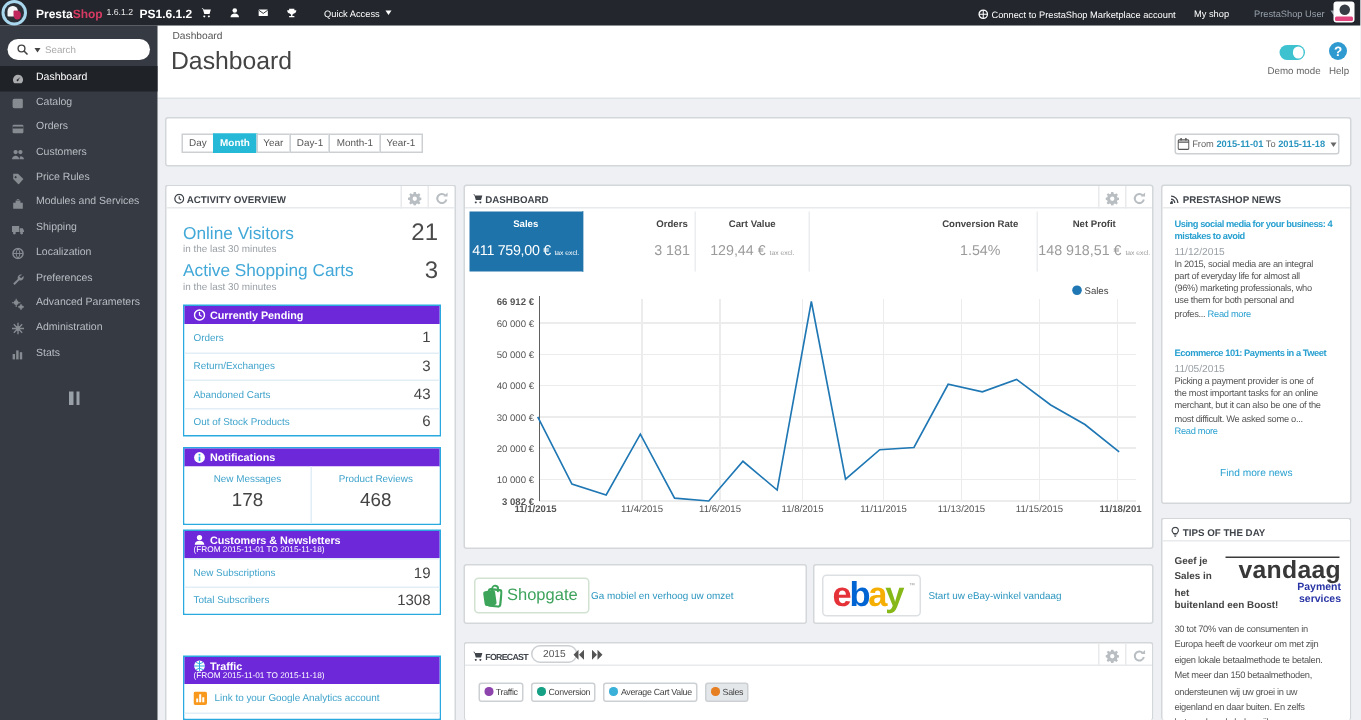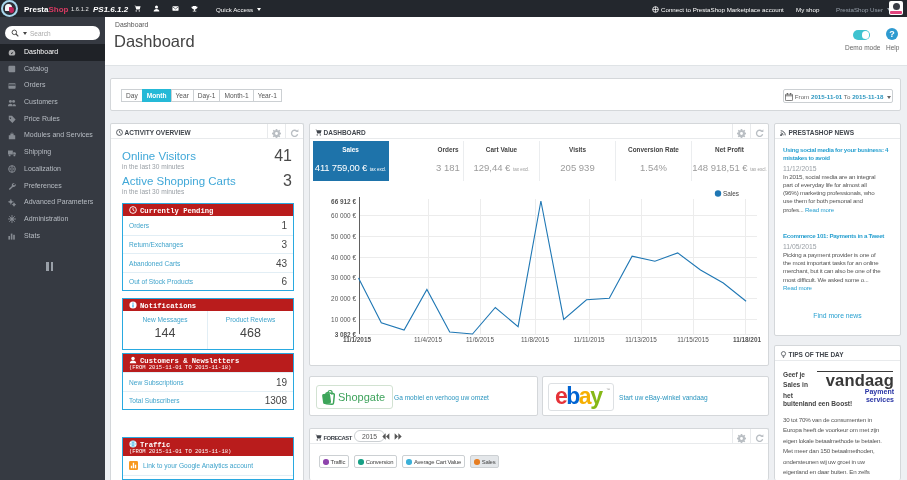--- a/index.html
+++ b/index.html
@@ -6,21 +6,21 @@
 html,body { width:907px; height:480px; overflow:hidden; font-family:"Liberation Sans", sans-serif; background:#eef0f3; position:relative; }
 
 #topbar { position:absolute; left:0; top:0; width:907px; height:17px; background:#23272d; color:#fff; z-index:20; }
 #topbar .logo { position:absolute; left:1px; top:0px; width:17px; height:17px; border-radius:50%; background:#a9d8ee; }
 #topbar .logo:after { content:""; position:absolute; left:2px; top:2px; width:13px; height:13px; border-radius:50%; background:#2b2f36; }
 #topbar .logo .bird { position:absolute; left:4px; top:3.5px; width:7px; height:7.5px; border-radius:50% 50% 50% 10%; background:#f4f6f8; z-index:2; }
 #topbar .logo .wing { position:absolute; left:7.5px; top:6.5px; width:5px; height:6px; border-radius:10% 50% 50% 50%; background:#c0265c; z-index:3; }
 .pstitle { position:absolute; left:24px; top:4.5px; font-size:8px; font-weight:bold; }
 .pstitle .shop { color:#d63a62; }
 .pstitle .ver { position:absolute; left:47px; top:1.5px; font-weight:normal; font-size:5.8px; color:#e8e8e8; }
-.ps2 { position:absolute; left:93px; top:4.5px; font-size:8px; font-weight:bold; color:#fff;font-style:italic; }
+.ps2 { position:absolute; left:93px; top:4.5px; font-size:8px; font-weight:bold; color:#fff; }
 .topico { position:absolute; top:5px; width:7px; height:7px; }
 .qa { position:absolute; left:216px; top:5.5px; font-size:6.2px; color:#fff; }
 #connect { position:absolute; left:652px; top:5.5px; font-size:6.2px; color:#fff; }
 #myshop { position:absolute; left:796px; top:5.5px; font-size:6.2px; color:#fff; }
 #psuser { position:absolute; left:836px; top:5.5px; font-size:6.2px; color:#98a1ab; }
 #avatar { position:absolute; left:889px; top:1px; width:14px; height:14px; border-radius:2px; background:#fdfdfd; overflow:hidden; }
 #avatar:before { content:""; position:absolute; left:3.5px; top:1.5px; width:7px; height:7px; border-radius:50%; background:#383c44; } #avatar:after { content:""; position:absolute; left:1px; bottom:1px; width:12px; height:3.5px; background:#e2447e; border-radius:1px; }
 .caret { display:inline-block; width:0; height:0; border-left:2.5px solid transparent; border-right:2.5px solid transparent; border-top:3px solid currentColor; vertical-align:middle; margin-left:2px; }
 
 #sidebar { position:absolute; left:0; top:17px; width:105px; height:463px; background:#363a42; z-index:10; }
@@ -55,21 +55,21 @@
 .btn.active { background:#25b9d7; border-color:#25b9d7; color:#fff; font-weight:bold; }
 #btngroup { position:absolute; left:10px; top:10px; }
 #datebtn { position:absolute; left:672px; top:10px; width:110px; height:14px; border:1px solid #ccd0d3; border-radius:2px; background:#fff; font-size:6.2px; color:#666; line-height:14px; text-align:center; white-space:nowrap; overflow:hidden; }
 #datebtn b { color:#2a95bf; }
 
 #activity { left:110px; top:123px; width:194px; height:367px; border-bottom:none; }
 .biglink { position:absolute; left:11px; font-size:11.5px; color:#41a8d8; }
 .bignum { position:absolute; right:11px; font-size:16px; color:#4a4a4a; }
 .sub { position:absolute; left:11px; font-size:6.6px; color:#9aa0a6; }
 .bluebox { position:absolute; left:11px; width:172px; border:1px solid #29a9e0; }
-.bluebar { background:#b91c1c; color:#fff; font-size:7.2px; font-weight:bold; padding:1.5px 0 1.5px 6px; line-height:8.5px; position:relative;font-family:Liberation Mono, monospace; }
+.bluebar { background:#6d28d9; color:#fff; font-size:7.2px; font-weight:bold; padding:1.5px 0 1.5px 6px; line-height:8.5px; position:relative; }
 .bluebar svg { vertical-align:-1.5px; margin-right:3px; }
 .bluebar .s { display:block; font-size:5.5px; font-weight:normal; line-height:5.8px; padding-top:0.5px; }
 .brow { position:relative; height:18.5px; border-top:1px solid #e2eef5; background:#fff; }
 .brow .l { position:absolute; left:6px; top:5.5px; font-size:6.6px; color:#3fa3cb; }
 .brow .v { position:absolute; right:6px; top:3.5px; font-size:10px; color:#444; }
 .notif2 { position:relative; height:38px; background:#fff; }
 .notif2 .half { position:absolute; top:0; width:50%; height:100%; text-align:center; }
 .notif2 .hl { display:block; font-size:6.6px; color:#3fa3cb; margin-top:5px; }
 .notif2 .hv { display:block; font-size:12.5px; color:#444; margin-top:3px; }
 
@@ -223,21 +223,21 @@
           <path d="M5 2.5V5l1.8 1.2" stroke="#40454c" stroke-width="1.1" fill="none"></path>
         </svg>ACTIVITY OVERVIEW</span>
     <span class="icons"><span class="sep"></span><svg class="hico" viewBox="0 0 10 10">
           <path fill="#b9bec3" d="M4.2 0h1.6l.3 1.3.9.4L8.1.9l1.1 1.1-.8 1.1.4.9 1.3.3v1.6l-1.3.3-.4.9.8 1.1-1.1 1.1-1.1-.8-.9.4-.3 1.3H4.2l-.3-1.3-.9-.4-1.1.8-1.1-1.1.8-1.1-.4-.9L0 5.8V4.2l1.3-.3.4-.9L.9 1.9 2 .9l1.1.8.9-.4zM5 3.4A1.6 1.6 0 1 0 5 6.6 1.6 1.6 0 1 0 5 3.4z"></path>
         </svg><span class="sep"></span><svg class="hico" viewBox="0 0 10 10">
           <path d="M8.4 5.6a3.4 3.4 0 1 1-.9-3.2" fill="none" stroke="#b9bec3" stroke-width="1.5"></path>
           <path d="M9.3 0.4v3H6.2z" fill="#b9bec3"></path>
         </svg></span>
   </div>
   <div class="biglink" style="top:26px">Online Visitors</div>
-  <div class="bignum" style="top:23px">41</div>
+  <div class="bignum" style="top:23px">21</div>
   <div class="sub" style="top:39px">in the last 30 minutes</div>
   <div class="biglink" style="top:51px">Active Shopping Carts</div>
   <div class="bignum" style="top:48px">3</div>
   <div class="sub" style="top:64px">in the last 30 minutes</div>
 
   <div class="bluebox" style="top:79px">
     <div class="bluebar"><svg width="8" height="8" viewBox="0 0 10 10">
           <circle cx="5" cy="5" r="4.2" fill="none" stroke="#fff" stroke-width="1.2"></circle>
           <path d="M5 2.5V5l1.8 1.2" stroke="#fff" stroke-width="1.1" fill="none"></path>
         </svg>Currently Pending</div>
@@ -261,21 +261,21 @@
 
   <div class="bluebox" style="top:174px">
     <div class="bluebar"><svg width="8" height="8" viewBox="0 0 10 10">
           <circle cx="5" cy="5" r="4.5" fill="#fff"></circle>
           <rect x="4.3" y="2" width="1.4" height="1.4" fill="#29a9e0"></rect>
           <rect x="4.3" y="4.2" width="1.4" height="3.8" fill="#29a9e0"></rect>
         </svg>Notifications</div>
     <div class="notif2">
       <div class="half" style="left:0;border-right:1px solid #e2eef5;">
           <span class="hl">New Messages</span>
-          <span class="hv">144</span>
+          <span class="hv">178</span>
         </div>
       <div class="half" style="right:0">
           <span class="hl">Product Reviews</span>
           <span class="hv">468</span>
         </div>
     </div>
   </div>
 
   <div class="bluebox" style="top:229px">
     <div class="bluebar"><svg width="8" height="8" viewBox="0 0 10 10">
@@ -325,24 +325,20 @@
         <span class="kt">Sales</span>
         <span class="kv" style="font-size:9.5px;letter-spacing:-0.2px;">411 759,00 € <span class="tax" style="letter-spacing:0;">tax excl.</span></span>
       </div>
     <div class="kpi" style="left:76px;width:75px;padding-left:44px;">
         <span class="kt">Orders</span>
         <span class="kv">3 181</span>
       </div>
     <div class="kpi" style="left:151px;width:76px;">
         <span class="kt">Cart Value</span>
         <span class="kv">129,44 € <span class="tax">tax excl.</span></span>
-      </div>
-    <div class="kpi" style="left:227px;width:76px;">
-        <span class="kt">Visits</span>
-        <span class="kv">205 939</span>
       </div>
     <div class="kpi" style="left:303px;width:76px;">
         <span class="kt">Conversion Rate</span>
         <span class="kv">1.54%</span>
       </div>
     <div class="kpi" style="left:379px;width:75px;border-right:none;">
         <span class="kt">Net Profit</span>
         <span class="kv">148 918,51 € <span class="tax">tax excl.</span></span>
       </div>
   </div>

